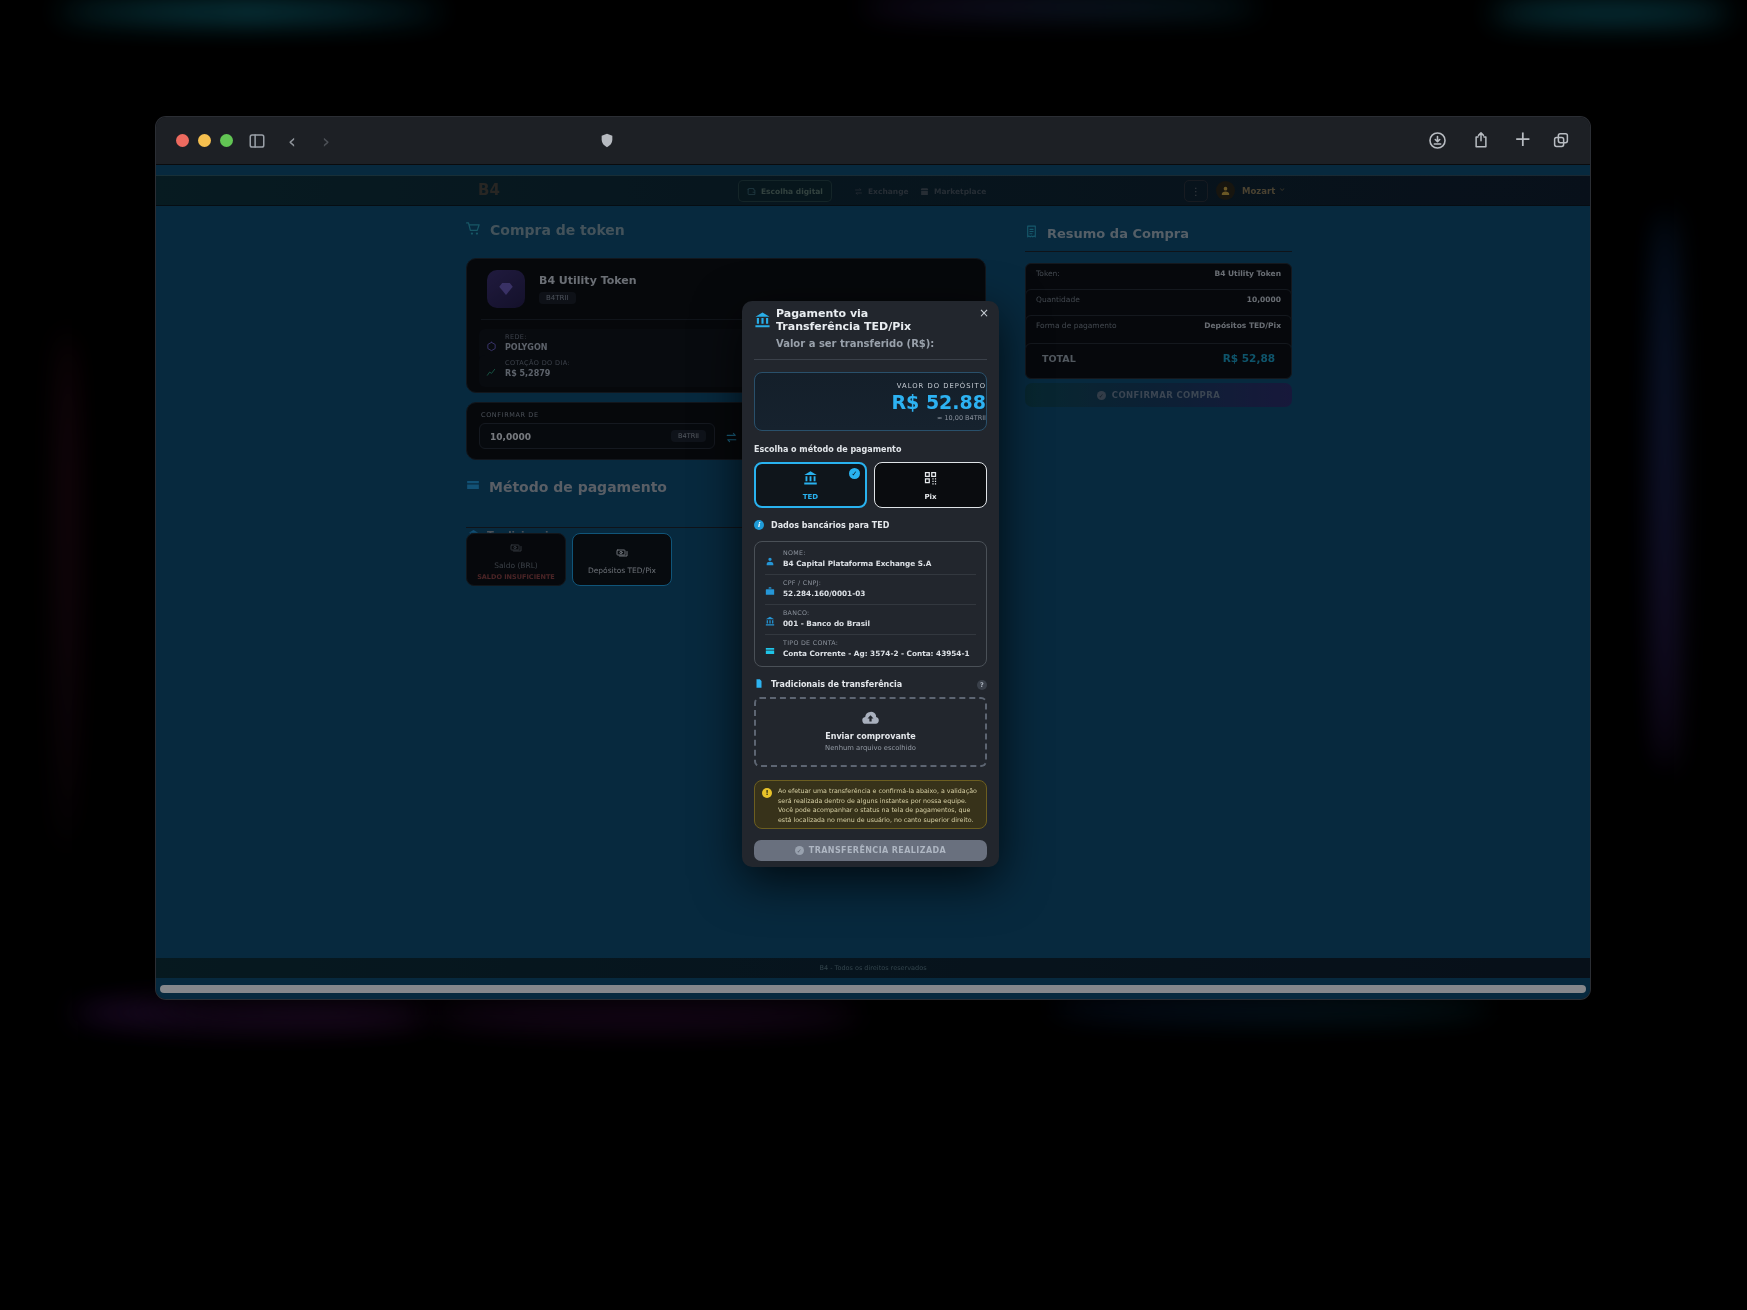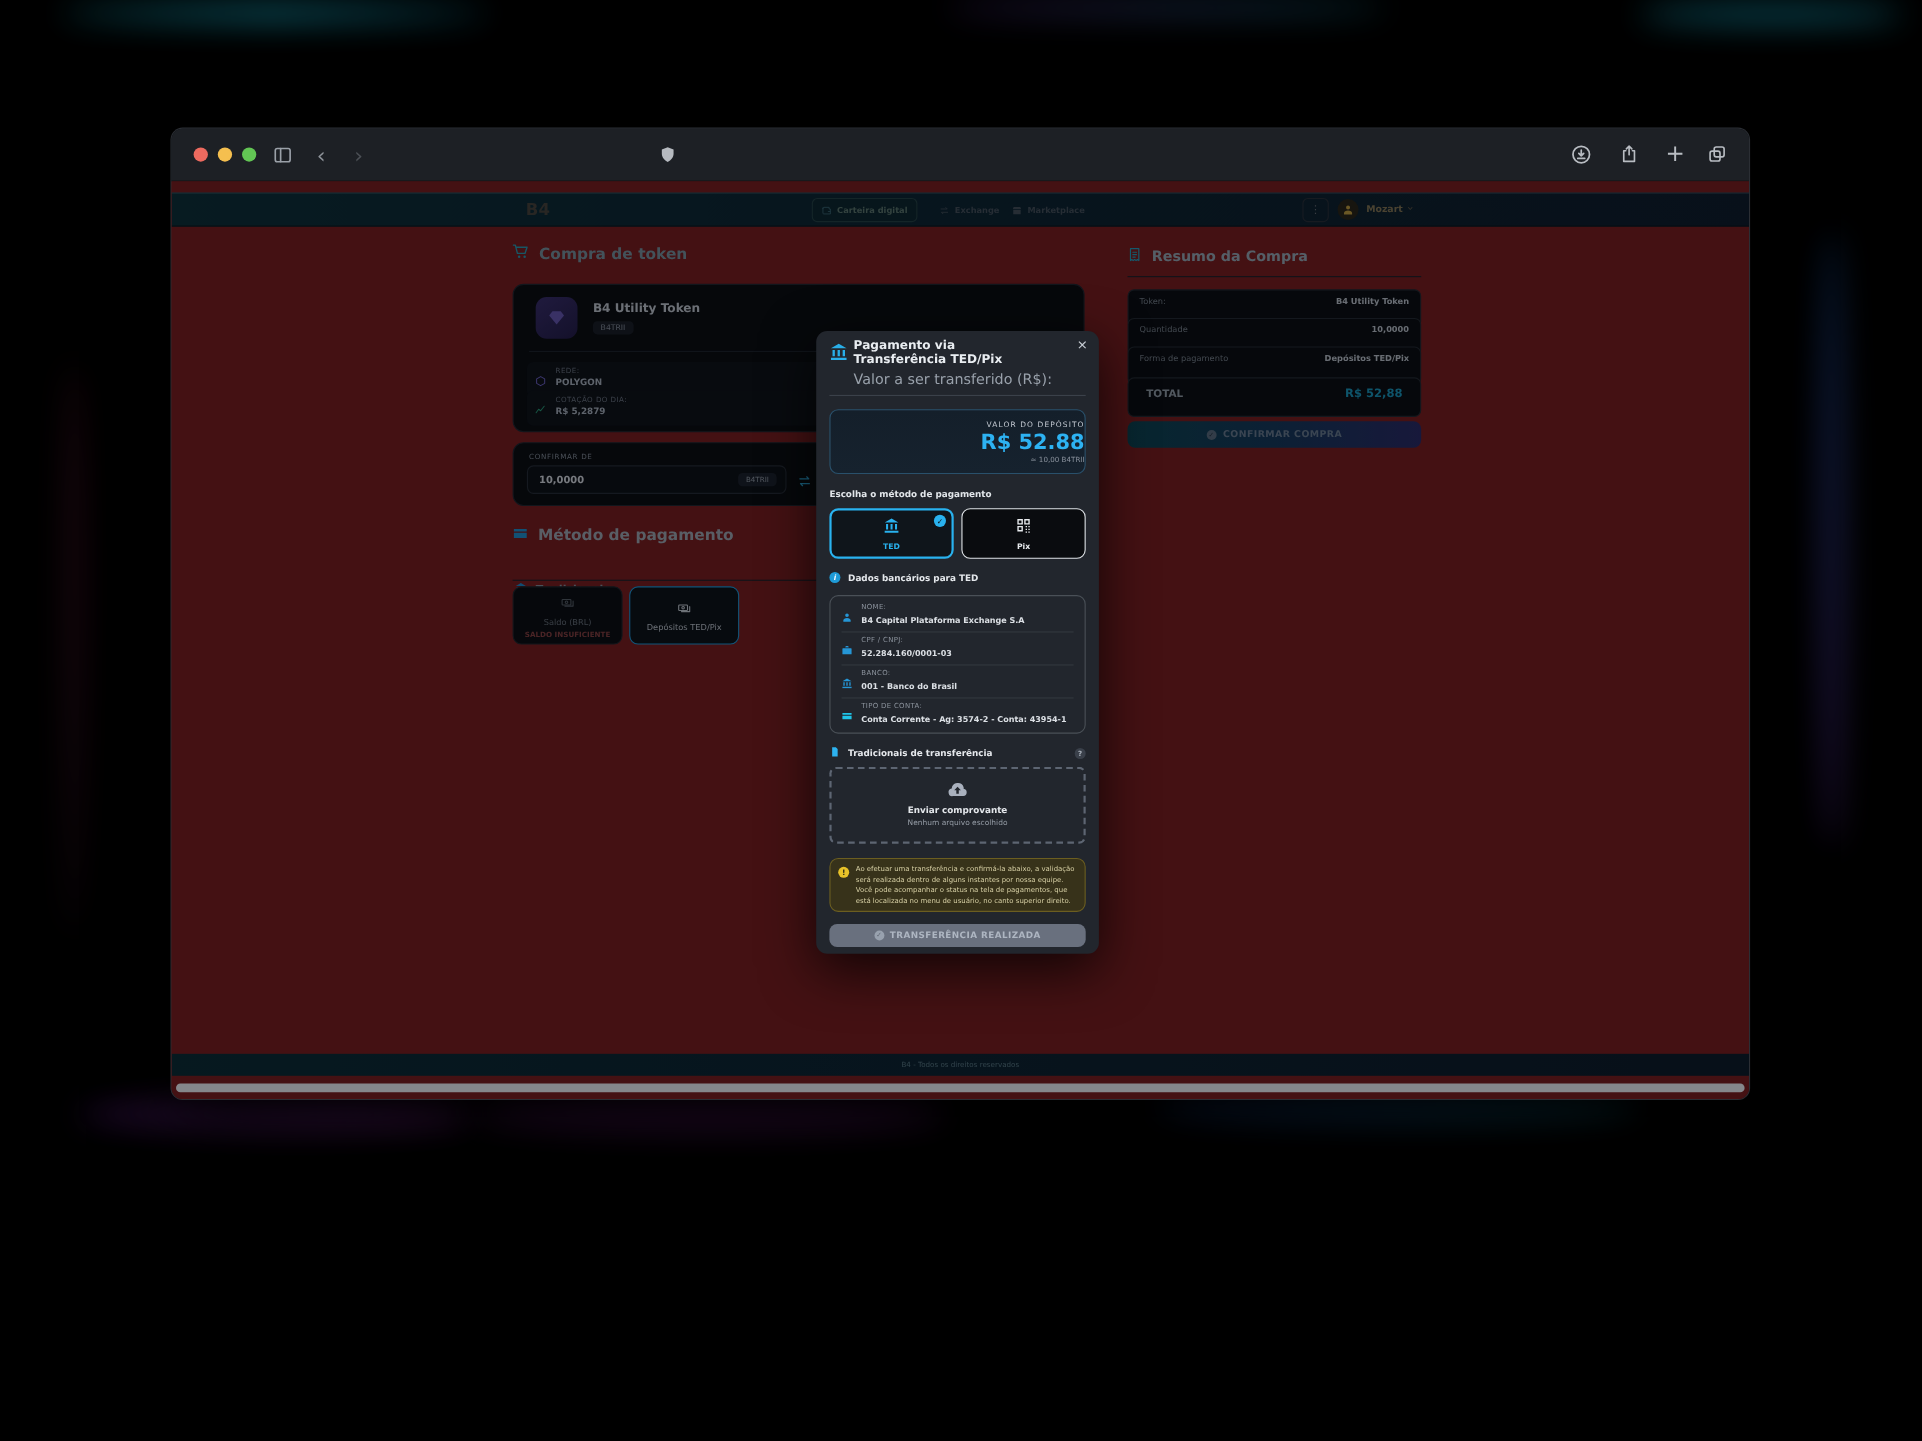--- a/index.html
+++ b/index.html
@@ -26,21 +26,21 @@
   .chromeicon{position:absolute;color:#9aa0a8;display:flex;align-items:center;justify-content:center;}
   .chromeicon svg{display:block;}
   .navarrow{font-size:20px;color:#8e939a;line-height:1;}
   .navarrow.dis{color:#4c5056;}
   .urlbar{position:absolute;left:469px;top:9px;width:486px;height:30px;background:#121418;border-radius:8px;
           display:flex;align-items:center;justify-content:center;color:#d7d9dc;font-size:11.5px;}
   .urlbar .lock{color:#b6bac0;margin-right:6px;display:flex;}
   .reload{position:absolute;right:9px;top:7px;color:#b6bac0;}
 
   
-  .page{position:absolute;left:0;top:48px;right:0;bottom:0;background:#7f1d1d;border-radius:0 0 10px 10px;overflow:hidden;}
+  .page{position:absolute;left:0;top:48px;right:0;bottom:0;background:#0c4a6e;border-radius:0 0 10px 10px;overflow:hidden;}
   .pagecontent{position:absolute;inset:0;z-index:1;}
   .dim{position:absolute;inset:0;background:rgba(3,5,8,.47);z-index:5;}
 
   
   .sitenav{position:absolute;left:0;top:10px;right:0;height:31px;
            background:linear-gradient(90deg,#0c3038 0%,#0d2531 45%,#0e1c2b 100%);
            border-top:1px solid rgba(130,190,205,.28);border-bottom:1px solid rgba(10,20,26,.9);}
   .sitelogo{position:absolute;left:322px;top:5px;font-size:15px;font-weight:bold;color:#4a443c;}
   .navpill{position:absolute;top:4px;height:22px;display:flex;align-items:center;gap:5px;border-radius:5px;font-size:7.5px;}
   .navpill svg{display:block;}
@@ -94,21 +94,21 @@
               background:linear-gradient(90deg,#0a2c34,#0c2230,#0d1b28);
               display:flex;align-items:center;justify-content:center;font-size:6.5px;color:#5c7c86;}
   .bottombar{position:absolute;left:4px;right:4px;top:820px;height:8px;background:#85878b;border-radius:4px;z-index:6;}
 
   
   .modal{position:absolute;left:586px;top:136px;width:257px;height:566px;background:#22262d;border-radius:10px;
          box-shadow:0 14px 48px rgba(0,0,0,.75);z-index:10;}
   .m-bankicon{position:absolute;left:12px;top:10px;color:#29aee8;}
   .m-title{position:absolute;left:34px;top:6px;width:168px;font-size:11px;line-height:13px;font-weight:bold;color:#e9edf1;}
   .m-close{position:absolute;right:10px;top:6px;font-size:12px;color:#c7cdd4;line-height:1;}
-  .m-sub{position:absolute;left:34px;top:37px;font-size:13px;color:#99a1ab;}
+  .m-sub{position:absolute;left:34px;top:37px;font-size:10px;color:#99a1ab;font-weight:bold;}
   .m-div{position:absolute;left:12px;right:12px;top:58px;height:1px;background:#3b414a;}
   .depbox{position:absolute;left:12px;top:71px;width:233px;height:59px;border-radius:8px;
           background:linear-gradient(#141f2a,#16222e);border:1px solid #29506b;text-align:right;}
   .deplabel{margin-top:9px;font-size:6.8px;letter-spacing:1px;color:#c6ccd4;}
   .depval{margin-top:2px;font-size:19px;font-weight:bold;color:#2db2f2;line-height:20px;}
   .depeq{margin-top:2px;font-size:6.5px;color:#8b939e;}
   .m-method{position:absolute;left:12px;top:144px;font-size:8px;font-weight:bold;color:#e2e6ea;}
   .mbtn{position:absolute;top:161px;height:46px;border-radius:8px;display:flex;flex-direction:column;align-items:center;justify-content:center;gap:4px;}
   .mbtn-ted{left:12px;width:113px;border:2px solid #29b2ef;background:#0f151b;color:#29b2ef;}
   .mbtn-pix{left:132px;width:113px;border:1.5px solid #dfe3e7;background:#0a0c0f;color:#e8ebee;}
@@ -282,21 +282,21 @@
       <div class="pagecontent">
 
         <div class="sitenav">
           <div class="sitelogo">B4</div>
           <div class="navpill pill-wallet">
             <span>
                 <svg width="9" height="9" style="color:#3f6d7a">
                   <use href="#i-wallet"></use>
                 </svg>
               </span>
-            <span>Carteira digital</span>
+            <span>Escolha digital</span>
           </div>
           <div class="navpill pill-plain" style="left:698px">
             <span>
                 <svg width="9" height="9">
                   <use href="#i-swap"></use>
                 </svg>
               </span>
             <span>Exchange</span>
           </div>
           <div class="navpill pill-plain" style="left:764px">

